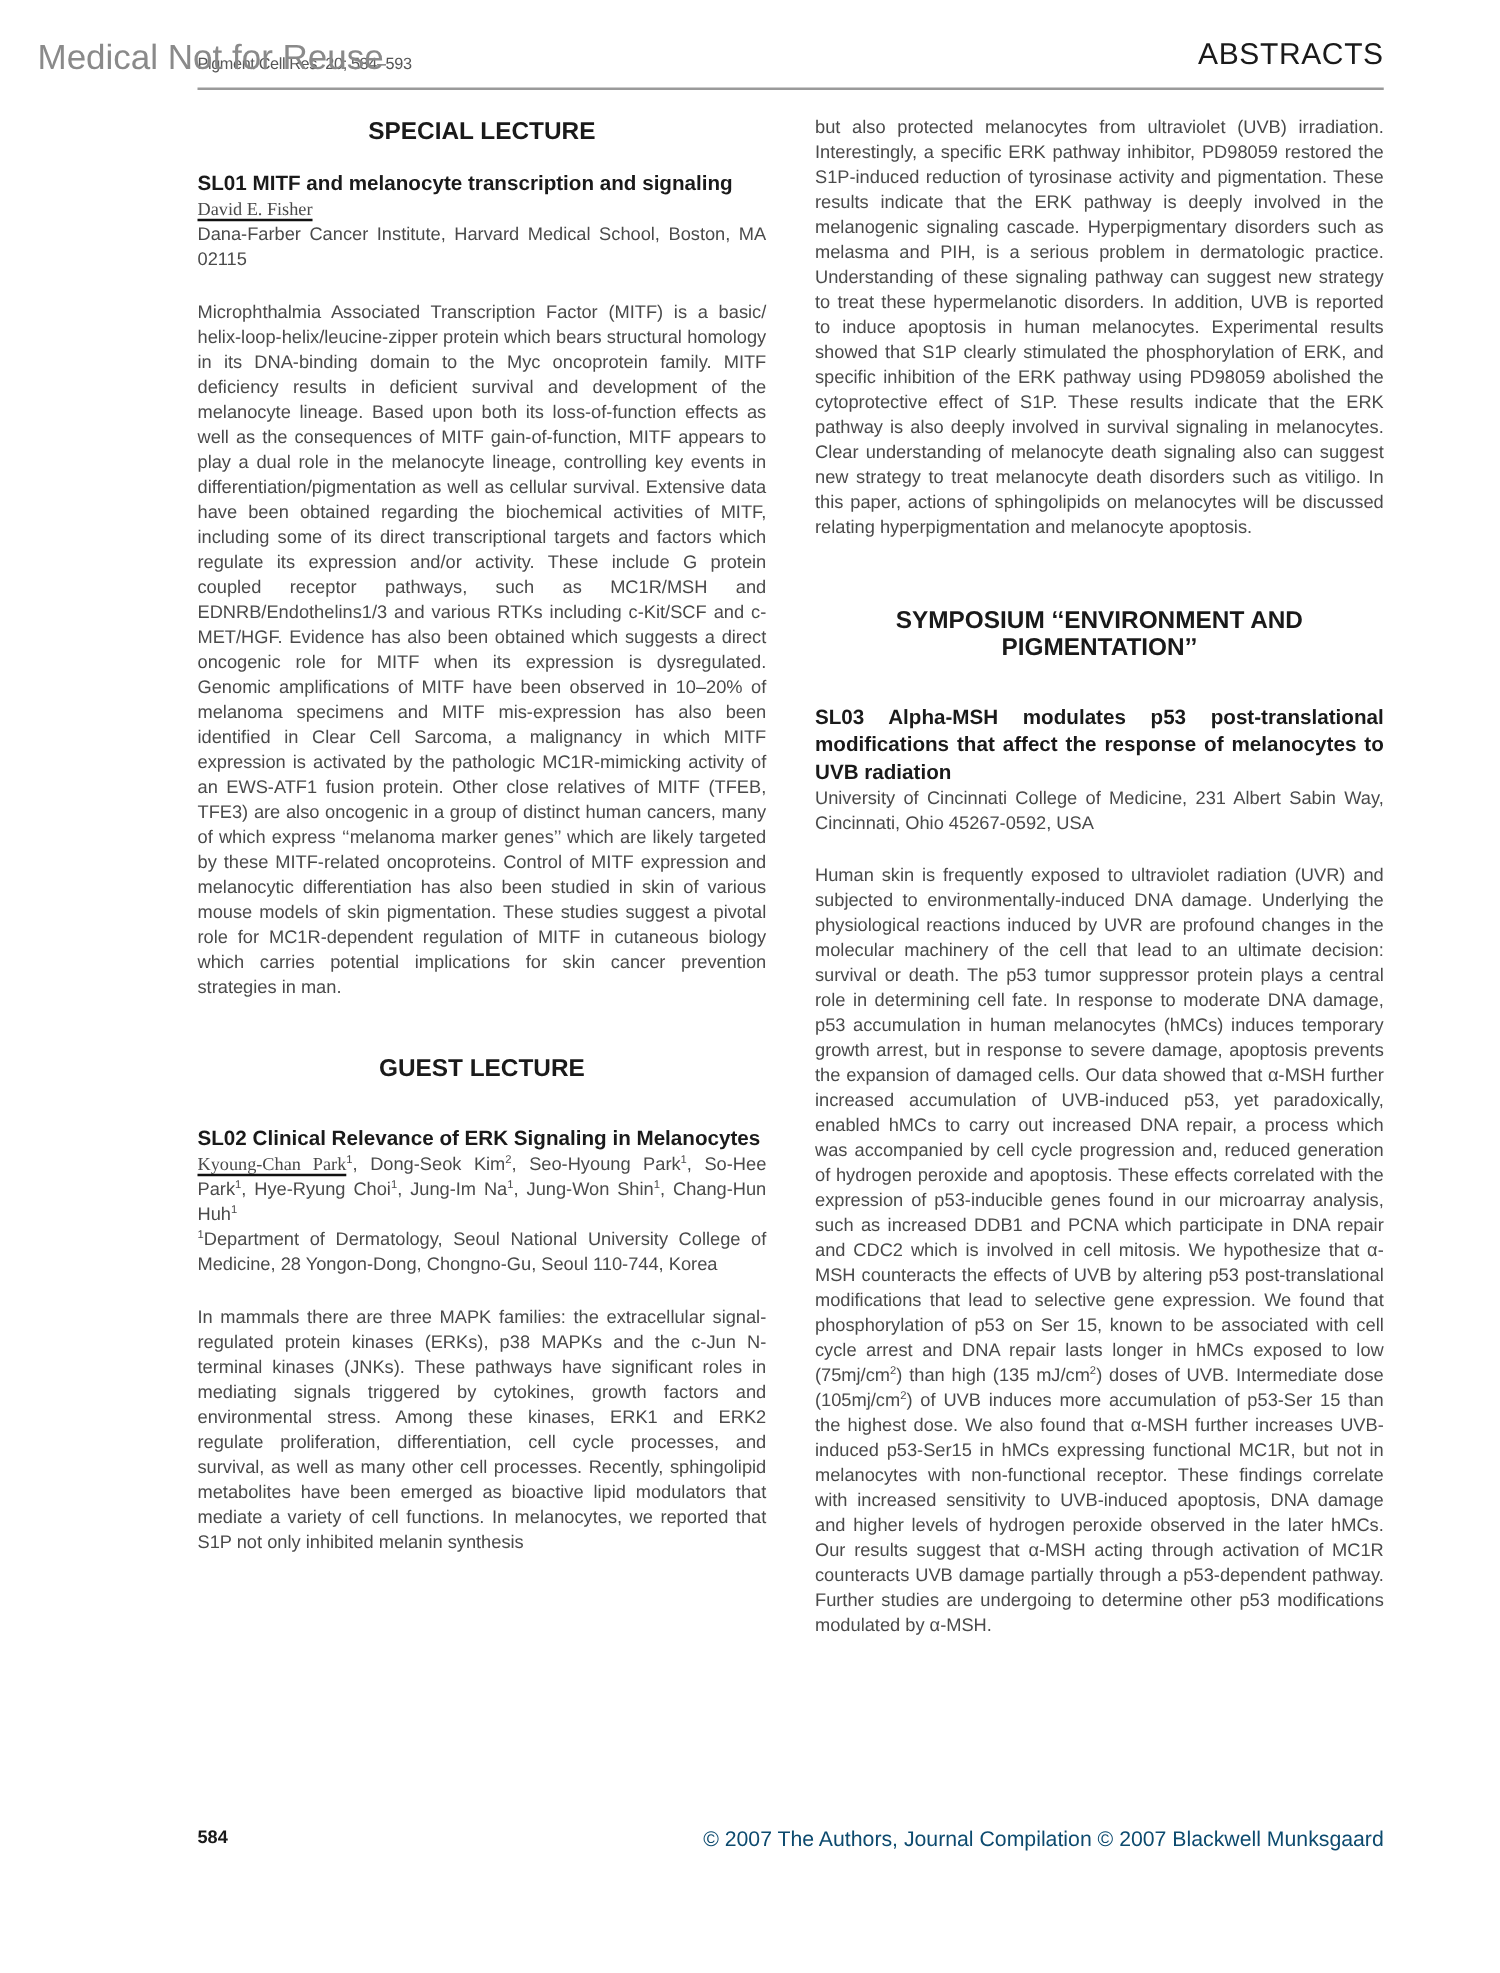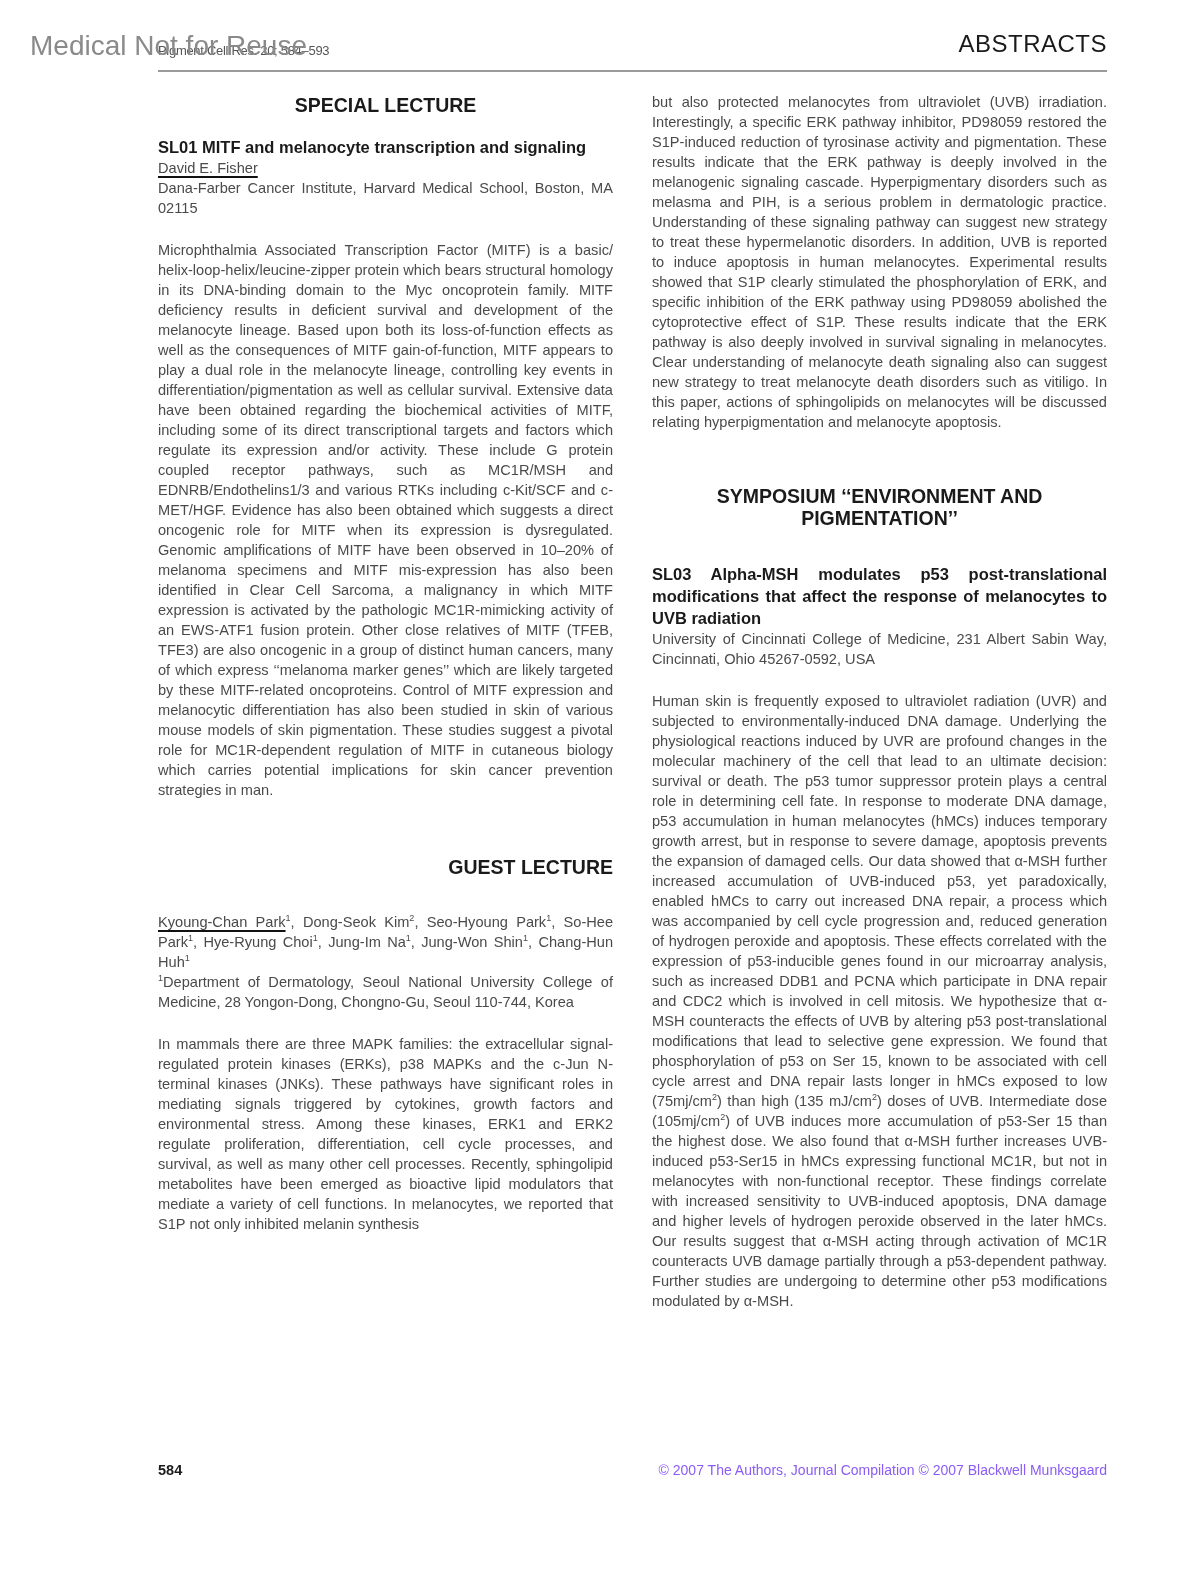--- a/index.html
+++ b/index.html
@@ -11,24 +11,24 @@
   .section-label { position: absolute; right: 93px; top: 30px; font-size: 24px; color: #1a1a1a; letter-spacing: 0.5px; }
   .head-rule { position: absolute; left: 158px; width: 949px; top: 70px; height: 2px; background: #9a9a9a; }
 
   .col { position: absolute; top: 92px; width: 455px; font-size: 14.6px; line-height: 20px; }
   .col-left { left: 158px; }
   .col-right { left: 652px; }
 
   .sec-head { font-weight: bold; font-size: 19.5px; color: #1a1a1a; text-align: center; line-height: 22px; }
   .abs-title { font-weight: bold; font-size: 16.5px; color: #1a1a1a; text-align: justify; text-align-last: left; line-height: 22px; }
   .authors, .affil, .body-text { text-align: justify; color: #4a4a4a; }
-  .presenter { text-decoration: underline; text-decoration-color: #111; text-decoration-thickness: 2px; text-underline-offset: 3px; }
+  .presenter { text-decoration: underline; text-decoration-color: #111; text-decoration-thickness: 2px; text-underline-offset: 3px; font-family: Liberation Serif, serif; }
   sup { font-size: 9px; line-height: 0; }
   .foot-page { position: absolute; left: 158px; top: 1462px; font-weight: bold; font-size: 14.5px; color: #1a1a1a; }
-  .foot-copy { position: absolute; right: 93px; top: 1462px; font-size: 14px; color: #8b5cf6; }
+  .foot-copy { position: absolute; right: 93px; top: 1462px; font-size: 17px; color: #0c4a6e; }
 </style>
 </head>
 <body>
 
 <div class="watermark">Medical Not for Reuse</div>
 <div class="running-head">Pigment Cell Res. 20; 584–593</div>
 <div class="section-label">ABSTRACTS</div>
 <div class="head-rule"></div>
 
 <div class="col col-left">
@@ -36,23 +36,24 @@
 
   <div style="margin-top:20px;">
     <div class="abs-title">SL01 MITF and melanocyte transcription and signaling</div>
     <div class="authors">
       <span class="presenter">David E. Fisher</span>
     </div>
     <div class="affil">Dana-Farber Cancer Institute, Harvard Medical School, Boston, MA 02115</div>
     <div class="body-text" style="margin-top:22px;">Microphthalmia Associated Transcription Factor (MITF) is a basic/ helix-loop-helix/leucine-zipper protein which bears structural homology in its DNA-binding domain to the Myc oncoprotein family. MITF deficiency results in deficient survival and development of the melanocyte lineage. Based upon both its loss-of-function effects as well as the consequences of MITF gain-of-function, MITF appears to play a dual role in the melanocyte lineage, controlling key events in differentiation/pigmentation as well as cellular survival. Extensive data have been obtained regarding the biochemical activities of MITF, including some of its direct transcriptional targets and factors which regulate its expression and/or activity. These include G protein coupled receptor pathways, such as MC1R/MSH and EDNRB/Endothelins1/3 and various RTKs including c-Kit/SCF and c-MET/HGF. Evidence has also been obtained which suggests a direct oncogenic role for MITF when its expression is dysregulated. Genomic amplifications of MITF have been observed in 10–20% of melanoma specimens and MITF mis-expression has also been identified in Clear Cell Sarcoma, a malignancy in which MITF expression is activated by the pathologic MC1R-mimicking activity of an EWS-ATF1 fusion protein. Other close relatives of MITF (TFEB, TFE3) are also oncogenic in a group of distinct human cancers, many of which express ‘‘melanoma marker genes’’ which are likely targeted by these MITF-related oncoproteins. Control of MITF expression and melanocytic differentiation has also been studied in skin of various mouse models of skin pigmentation. These studies suggest a pivotal role for MC1R-dependent regulation of MITF in cutaneous biology which carries potential implications for skin cancer prevention strategies in man.</div>
   </div>
 
-  <div class="sec-head" style="margin-top:56px;text-align:right;">GUEST LECTURE</div>
+  <div class="sec-head" style="margin-top:44px;">GUEST LECTURE</div>
 
   <div style="margin-top:34px;">
+    <div class="abs-title">SL02 Clinical Relevance of ERK Signaling in Melanocytes</div>
     <div class="authors">
       <span class="presenter">Kyoung-Chan Park</span><sup>1</sup><span id="sl02-authors">, <span>Dong-Seok Kim</span><sup>2</sup>, <span>Seo-Hyoung Park</span><sup>1</sup>, <span>So-Hee Park</span><sup>1</sup>, <span>Hye-Ryung Choi</span><sup>1</sup>, <span>Jung-Im Na</span><sup>1</sup>, <span>Jung-Won Shin</span><sup>1</sup>, <span>Chang-Hun Huh</span><sup>1</sup></span>
     </div>
     <div id="sl02-affils">
         <div class="affil"><sup>1</sup>Department of Dermatology, Seoul National University College of Medicine, 28 Yongon-Dong, Chongno-Gu, Seoul 110-744, Korea</div>
       </div>
     <div class="body-text" style="margin-top:22px;">In mammals there are three MAPK families: the extracellular signal-regulated protein kinases (ERKs), p38 MAPKs and the c-Jun N-terminal kinases (JNKs). These pathways have significant roles in mediating signals triggered by cytokines, growth factors and environmental stress. Among these kinases, ERK1 and ERK2 regulate proliferation, differentiation, cell cycle processes, and survival, as well as many other cell processes. Recently, sphingolipid metabolites have been emerged as bioactive lipid modulators that mediate a variety of cell functions. In melanocytes, we reported that S1P not only inhibited melanin synthesis</div>
   </div>
 </div>
 

